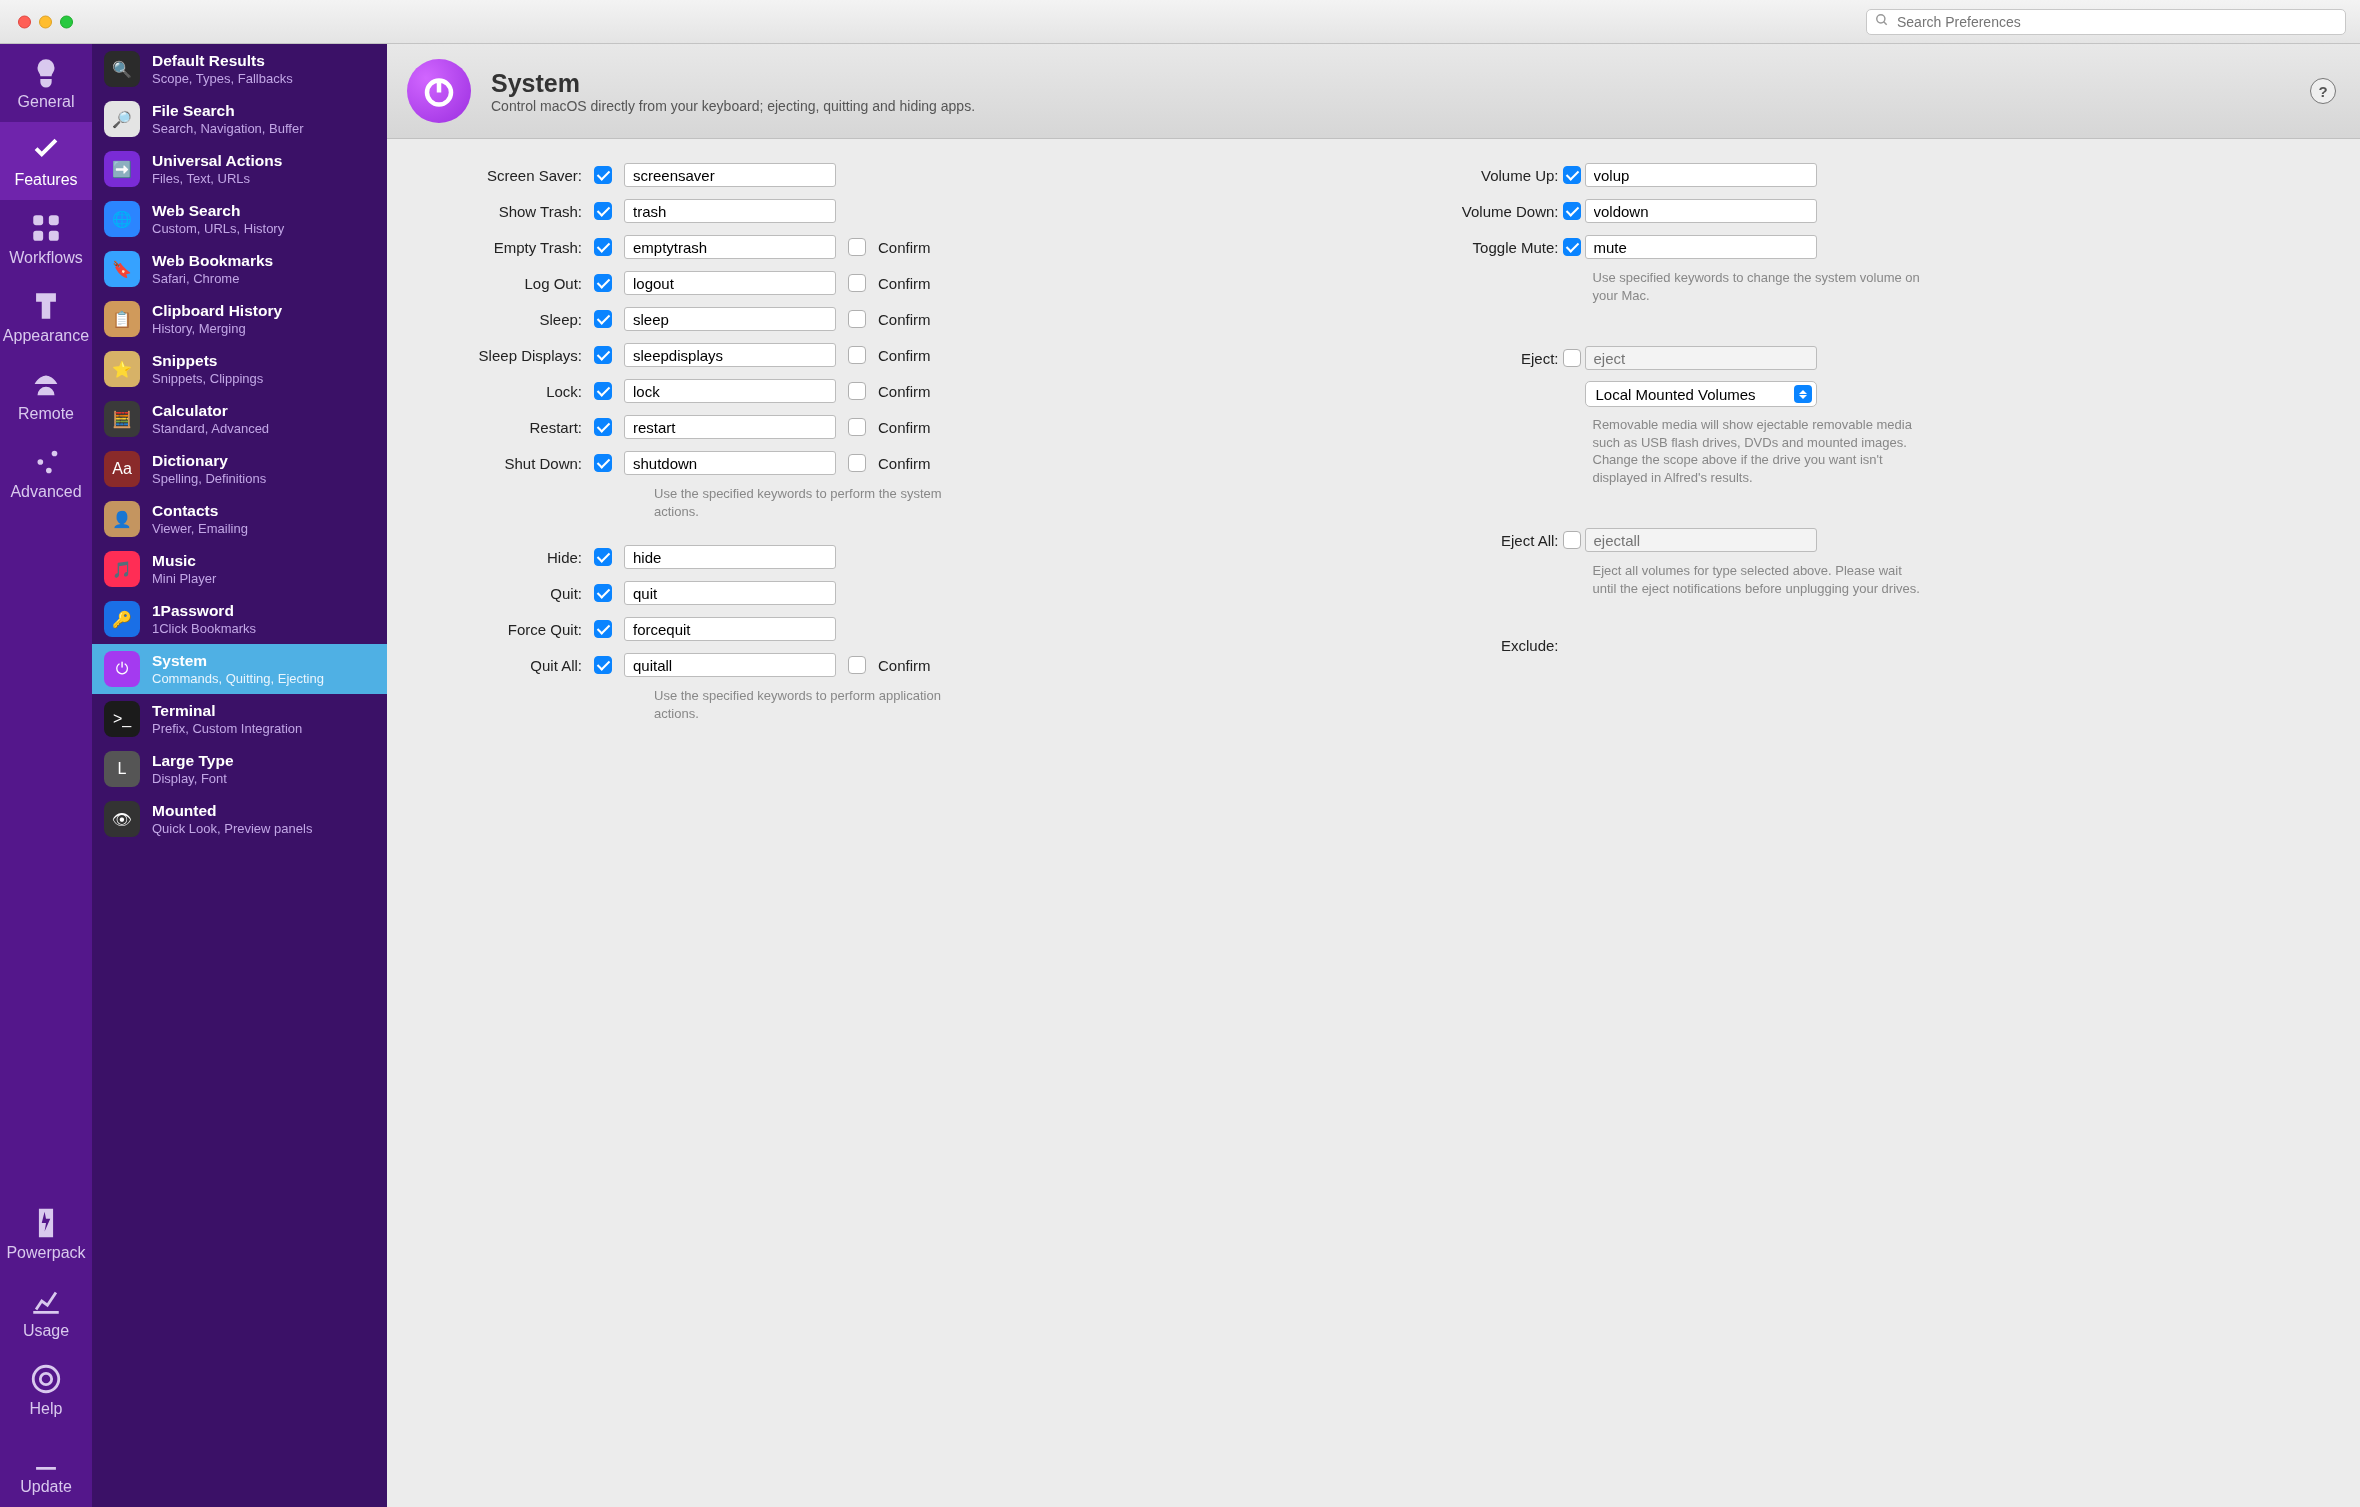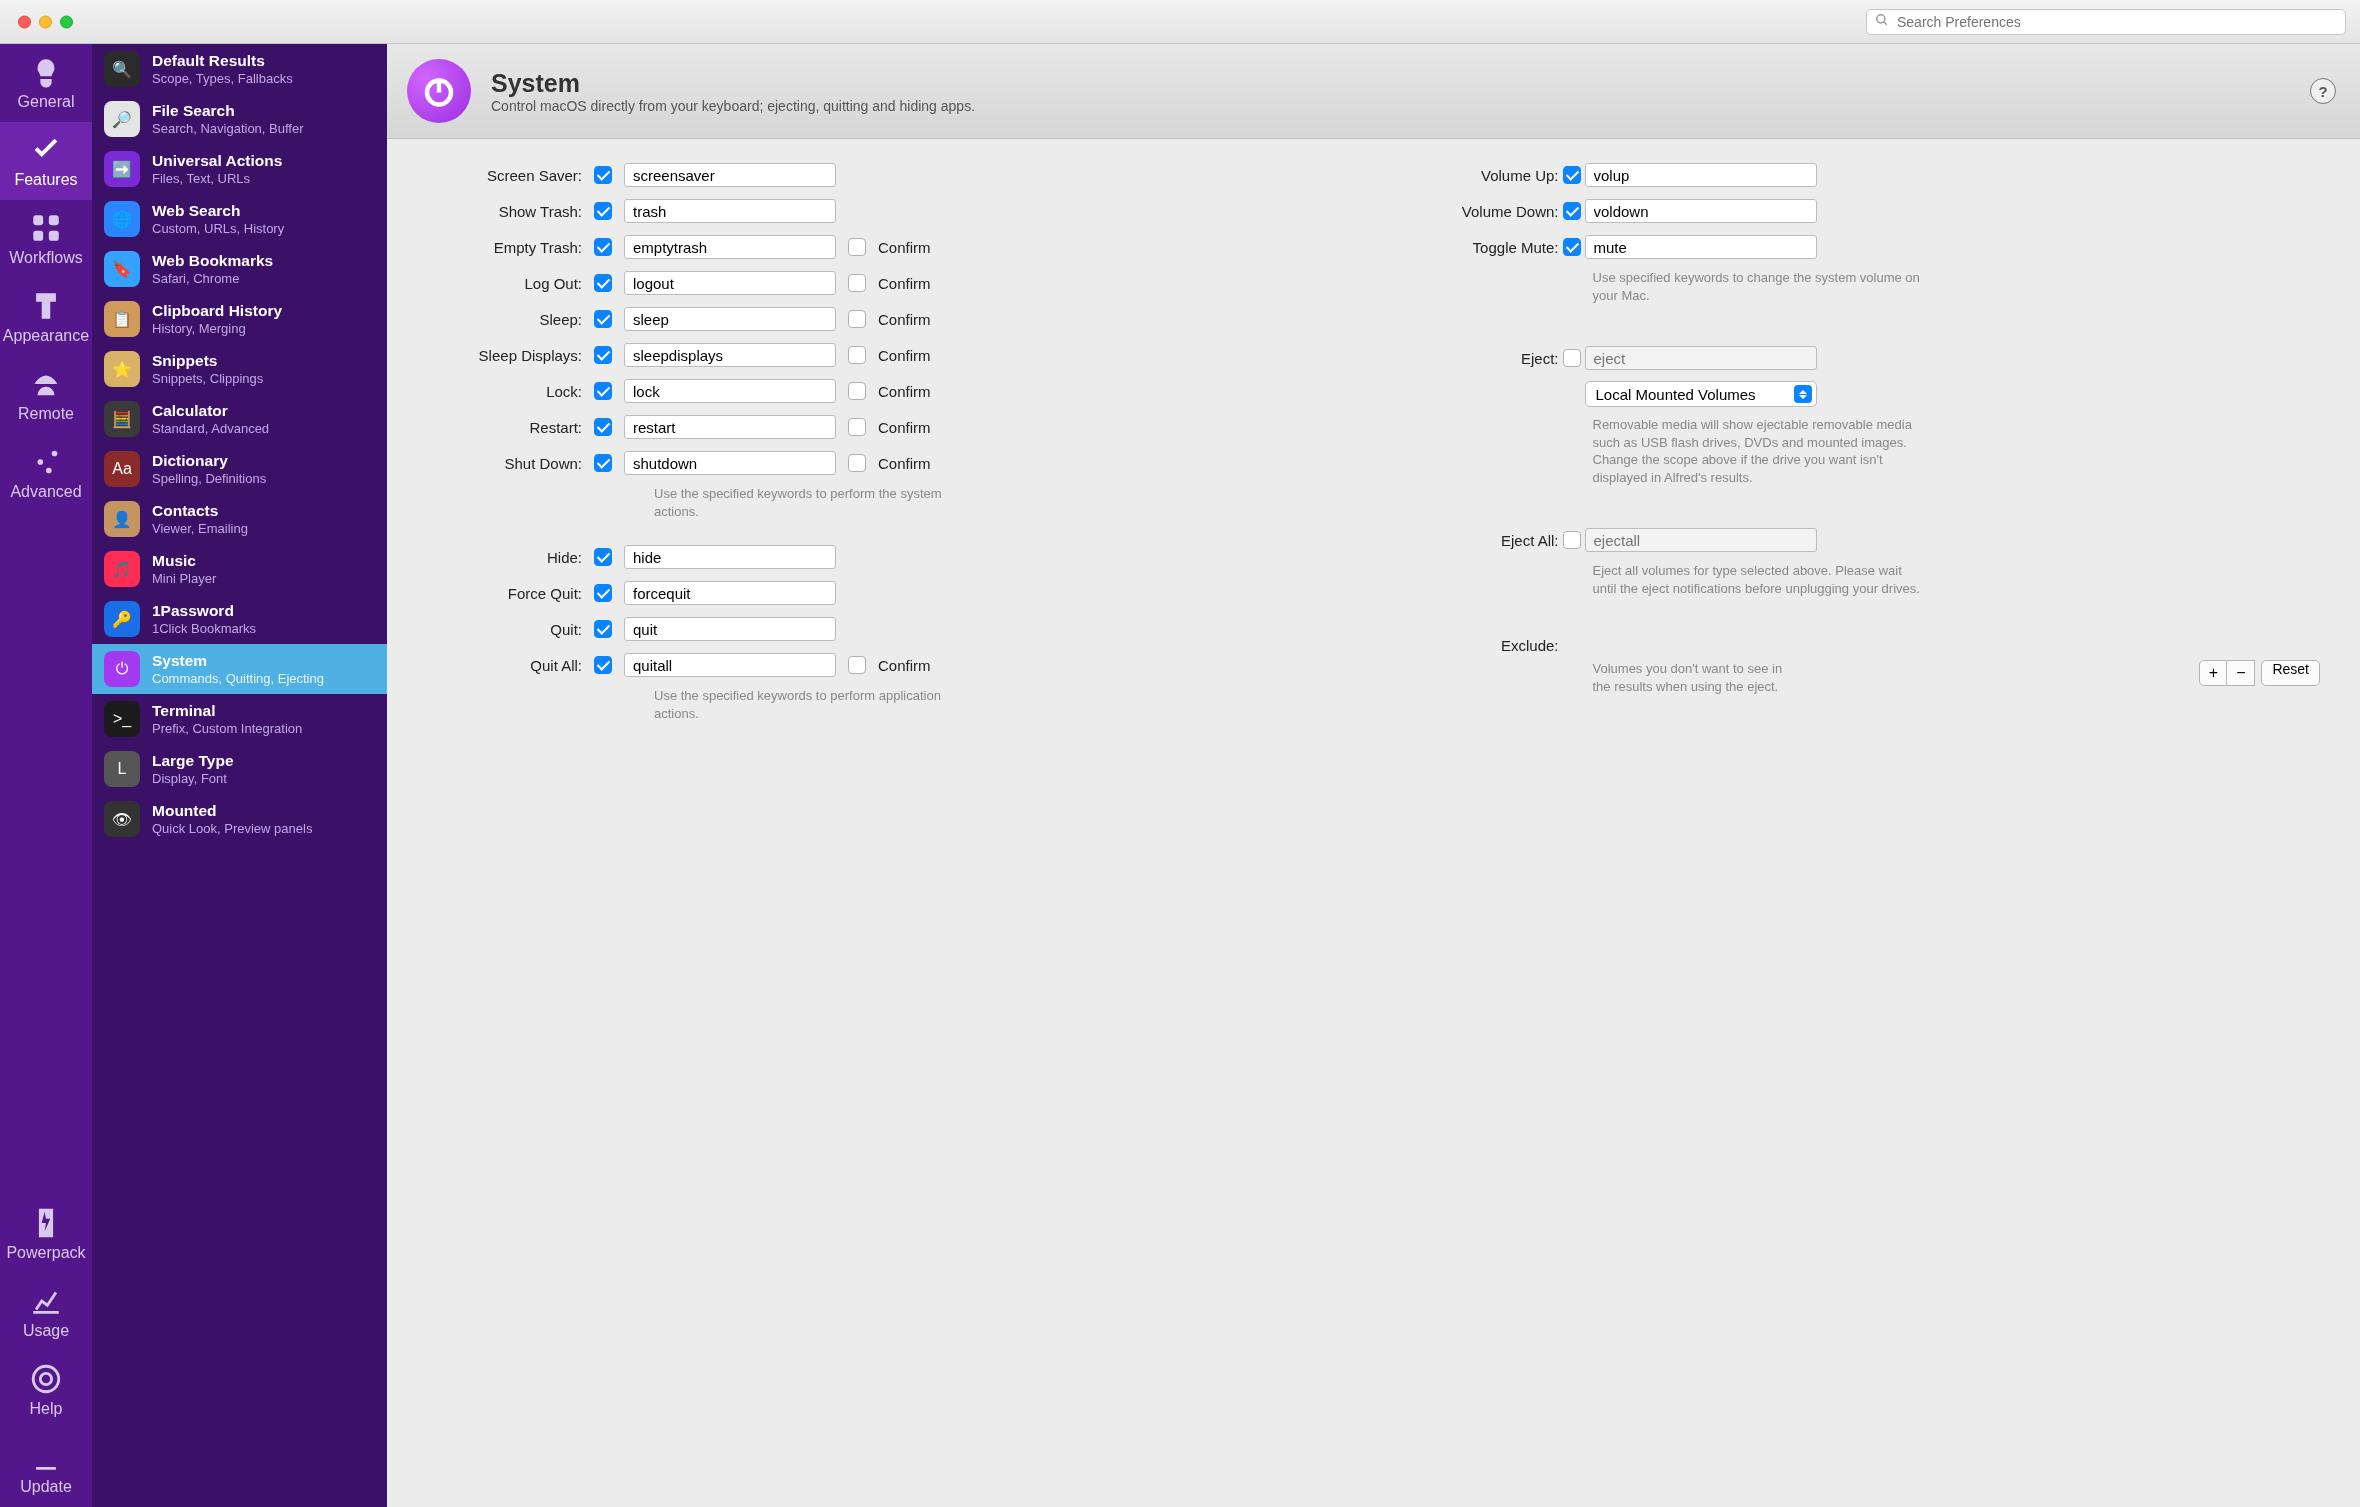--- a/index.html
+++ b/index.html
@@ -379,30 +379,30 @@
               </div>
               <div class="section-gap"></div>
               <div class="row">
     <div class="lab">Hide:</div>
     <input type="checkbox" class="cb" checked="" style="">
     <input type="text" class="tin" value="hide" style="">
     <span></span>
                 <span></span>
   </div>
               <div class="row">
+    <div class="lab">Quit:</div>
+    <input type="checkbox" class="cb" checked="" style="">
+    <input type="text" class="tin" value="quit" style="">
+    <span></span>
+                <span></span>
+  </div>
+              <div class="row">
     <div class="lab">Force Quit:</div>
     <input type="checkbox" class="cb" checked="" style="">
     <input type="text" class="tin" value="forcequit" style="">
-    <span></span>
-                <span></span>
-  </div>
-              <div class="row">
-    <div class="lab">Quit:</div>
-    <input type="checkbox" class="cb" checked="" style="">
-    <input type="text" class="tin" value="quit" style="">
     <span></span>
                 <span></span>
   </div>
               <div class="row">
     <div class="lab">Quit All:</div>
     <input type="checkbox" class="cb" checked="" style="">
     <input type="text" class="tin" value="quitall" style="">
     <input type="checkbox" class="cb" style="">
       <span class="conf">Confirm</span>
   </div>
@@ -449,26 +449,18 @@
     <div class="lab">Eject All:</div>
     <input type="checkbox" class="cb" style="">
     <input type="text" class="tin" disabled="" placeholder="ejectall" style="">
   </div>
               <div class="helptextR">Eject all volumes for type selected above. Please wait until the eject notifications before unplugging your drives.</div>
               <div class="section-gap"></div>
               <div style="display:grid;grid-template-columns:155px 8px 1fr;gap:8px;align-items:flex-start;">
      <div class="lab" style="padding-top:4px">Exclude:</div>
                 <span></span>
    </div>
-              <div class="exrow">
-     <div class="helptextR" style="margin:0;max-width:210px;padding-top:0">Volumes you don't want to see in the results when using the eject.</div>
-     <div style="margin-left:auto;display:flex;">
-       <div class="sqbtn">+</div>
-       <div class="sqbtn">−</div>
-       <div class="resetbtn">Reset</div>
-     </div>
-   </div>
             </div>
         </div>
       </div>
     </div>
   </div>
 </div>
 
 </body></html>

